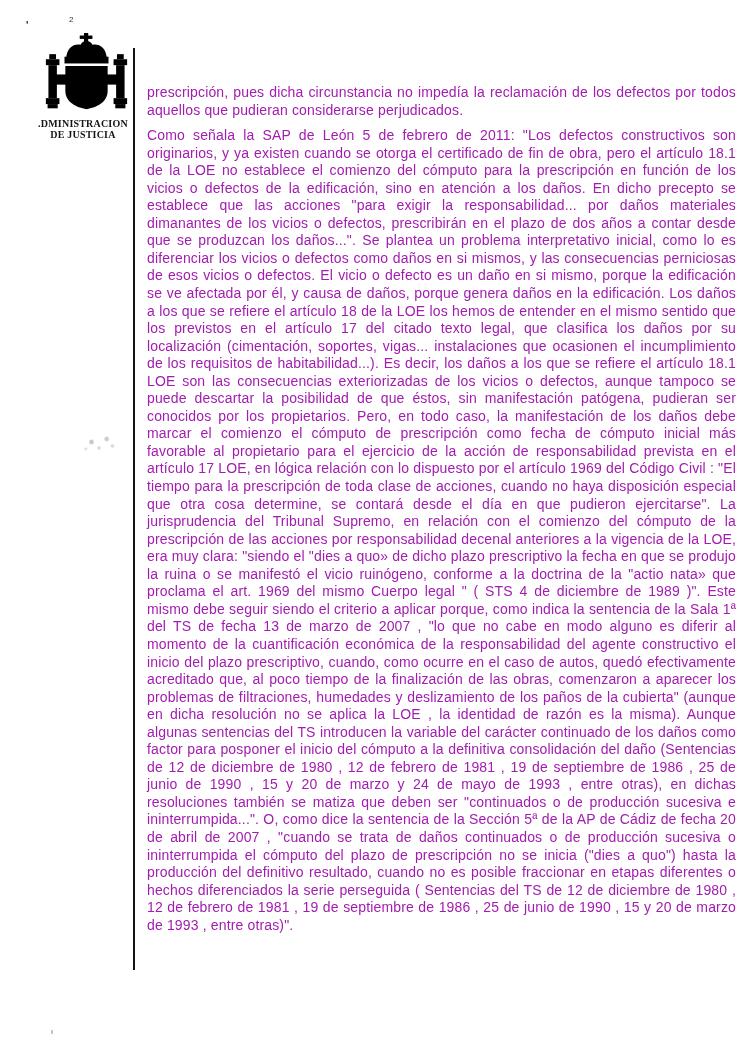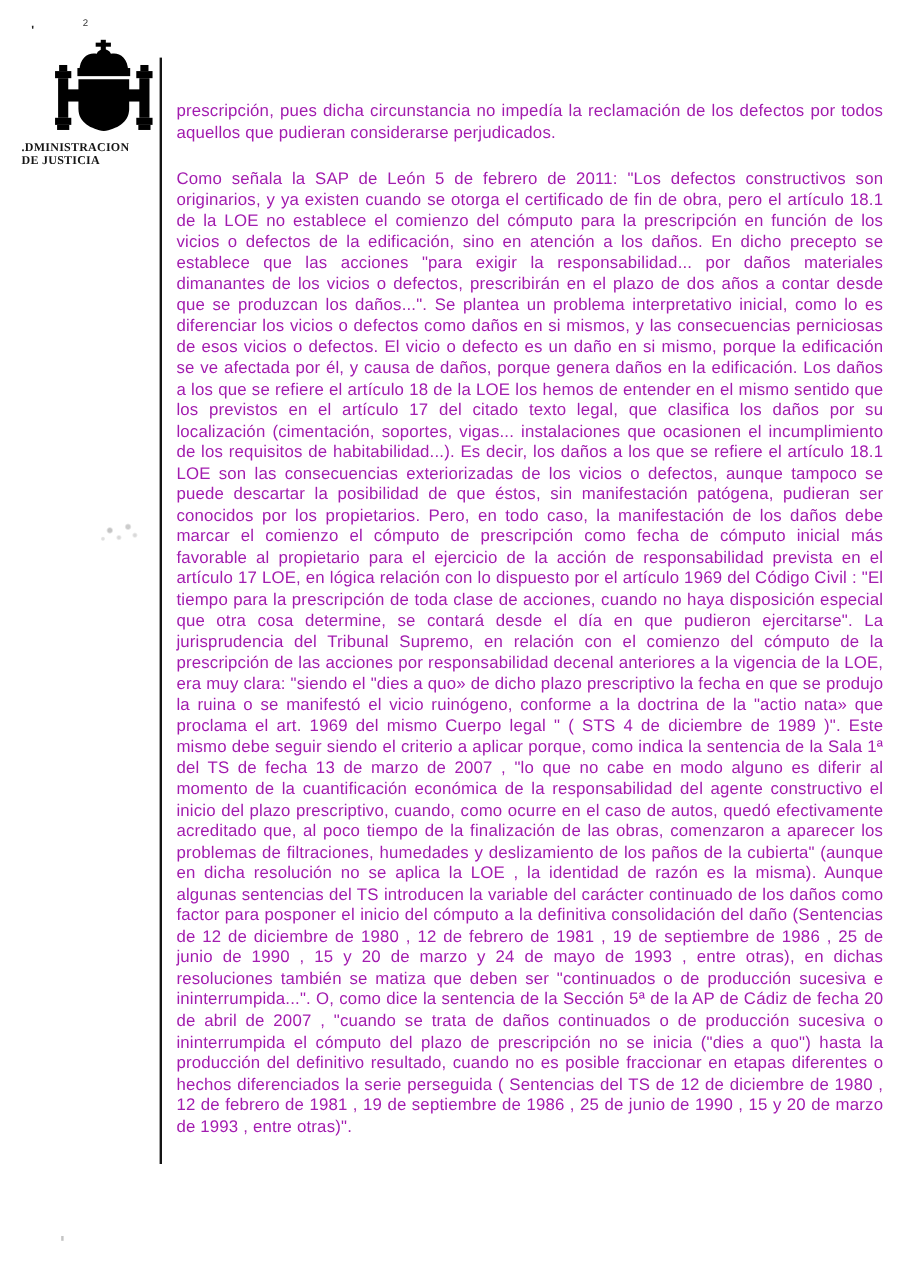--- a/index.html
+++ b/index.html
@@ -59,21 +59,21 @@
     top: 33px;
     width: 85px;
     height: 88px;
   }
   .emblem svg { width: 100%; height: 100%; }
   .org-name {
     position: absolute;
     left: 18px;
     top: 119px;
     width: 130px;
-    text-align: left;
+    text-align: center;
     font-family: "Liberation Serif", "DejaVu Serif", serif;
     font-weight: bold;
     font-size: 10px;
     line-height: 10.5px;
     letter-spacing: 0.2px;
     color: #151515;
     white-space: nowrap;
   }
   
   .vrule {
@@ -90,21 +90,21 @@
     left: 147px;
     top: 84px;
     width: 589px;
     color: #a21caf;
     font-size: 14px;
     line-height: 17.55px;
     letter-spacing: 0.15px;
     text-align: justify;
   }
   .textcol p { margin: 0; }
-  .textcol p + p { margin-top: 21px; }
+  .textcol p + p { margin-top: 8px; }
 </style>
 </head>
 <body>
 
 <div class="page">
 
   <span class="mark-top-left">'</span>
   <span class="mark-page-corner">2</span>
 
   <div class="emblem">

